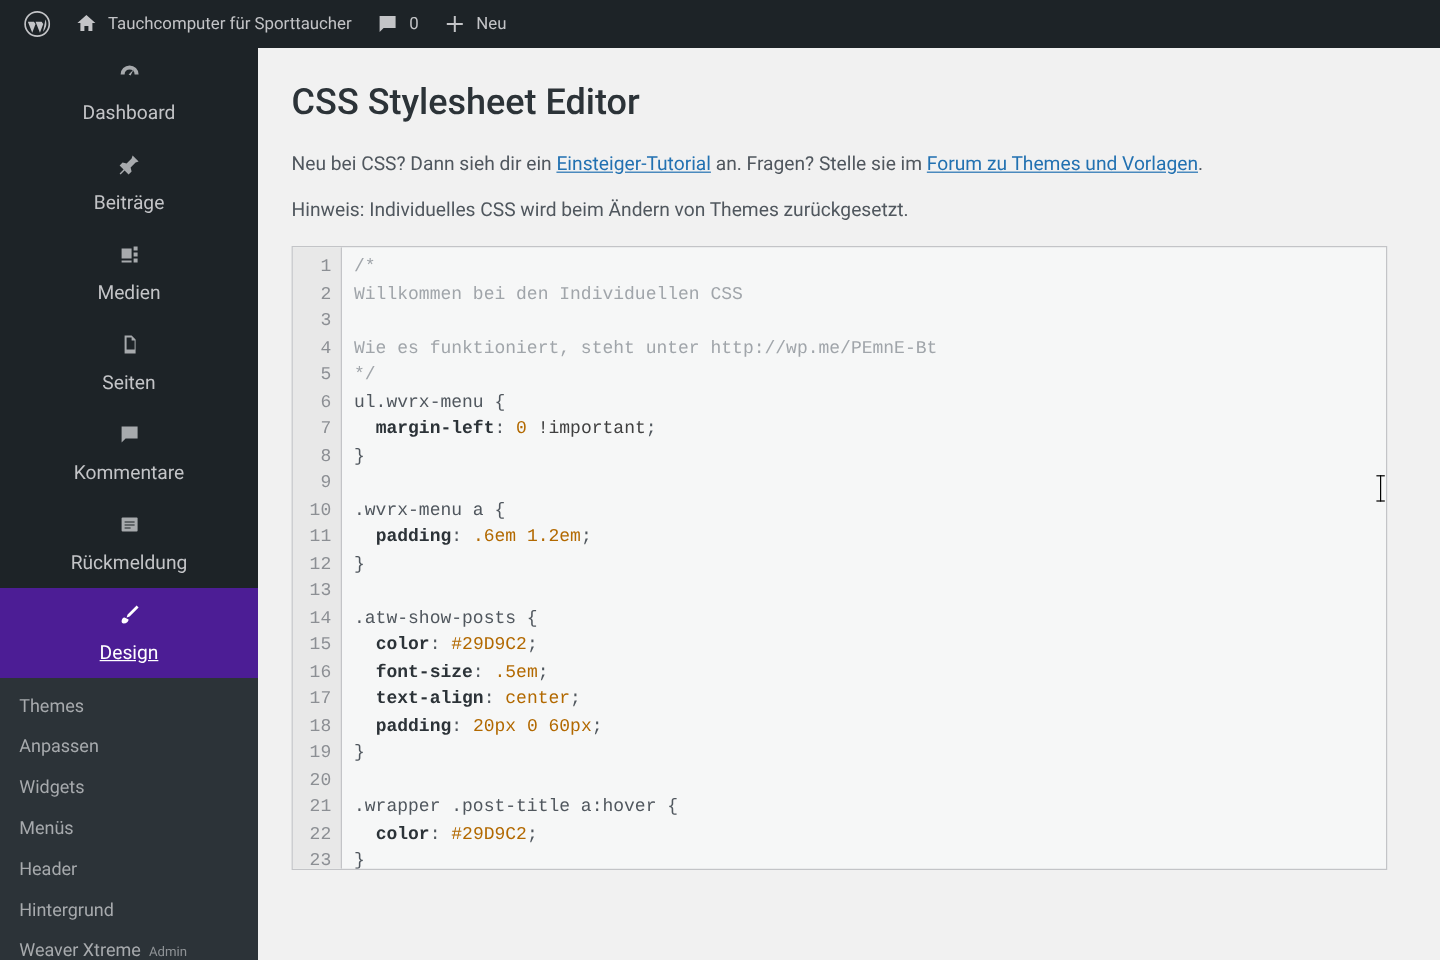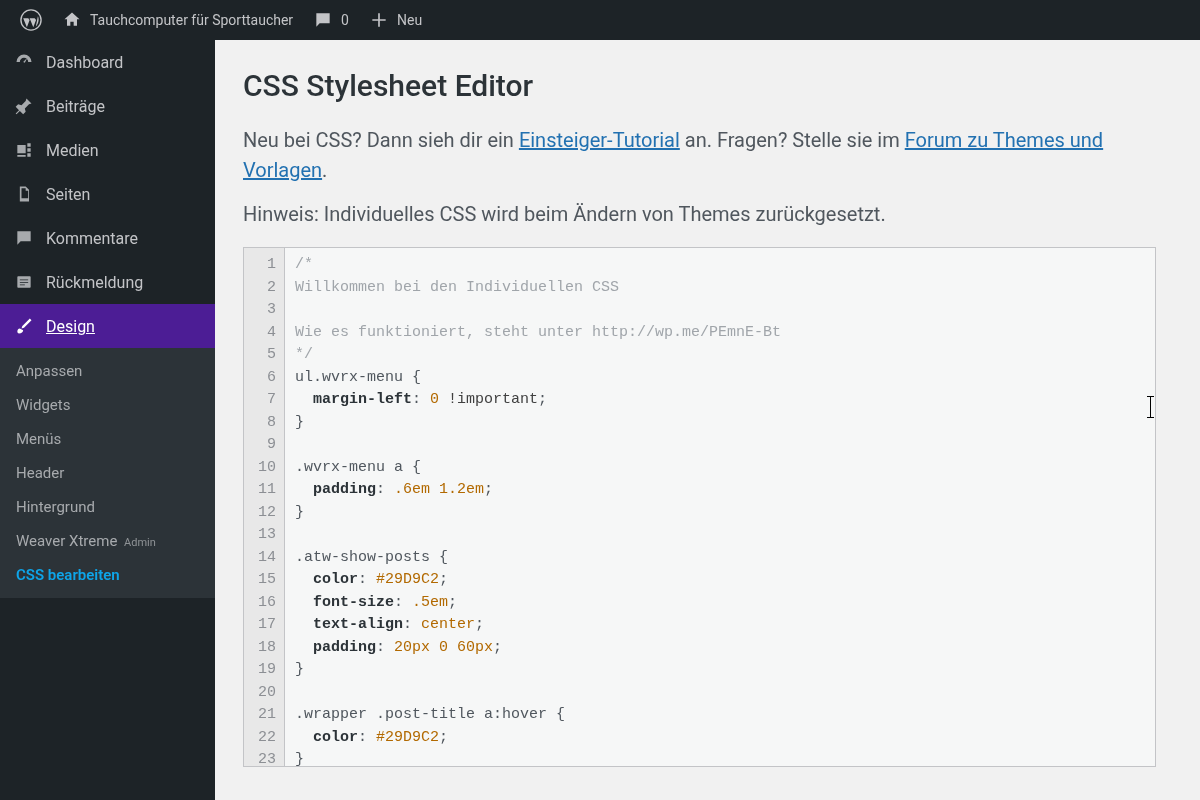--- a/index.html
+++ b/index.html
@@ -39,20 +39,21 @@
     background: #1d2327;
     color: #c3c4c7;
     font-size: 16px;
   }
   .menu-item {
     display: flex;
     align-items: center;
     gap: 12px;
     padding: 12px 14px;
     cursor: pointer;
+    flex-direction: column;
   }
   .menu-item.active {
     background: #4c1d95;
     color: #fff;
     position: relative;
     text-decoration: underline;
   }
   .menu-item.active::after {
     content: "";
     position: absolute;
@@ -84,21 +85,21 @@
     padding: 28px 44px 0 28px;
     overflow: hidden;
   }
   .page-title {
     font-size: 30px;
     font-weight: 500;
     color: #2c3338;
     margin-bottom: 22px;
   }
   .intro-text {
-    font-size: 20px;
+    font-size: 16px;
     color: #50575e;
     margin-bottom: 14px;
     line-height: 1.5;
   }
   .intro-text a {
     color: #2271b1;
     text-decoration: underline;
   }
   .editor {
     margin-top: 18px;
@@ -242,20 +243,21 @@
   </div>
   <div class="menu-item active">
     <span class="menu-icon">
         <svg viewBox="0 0 24 24" fill="#fff">
           <path d="M19 3l2 2-9 9-3 1 1-3 9-9zM7 15c-2 0-3 2-3 4 0 1 1 2 2 2 3 0 5-2 5-4l-4-2z"></path>
         </svg>
       </span>
     <span>Design</span>
   </div>
   <div class="submenu">
+    <div class="submenu-item"><span>Themes</span></div>
     <div class="submenu-item"><span>Anpassen</span></div>
     <div class="submenu-item"><span>Widgets</span></div>
     <div class="submenu-item"><span>Menüs</span></div>
     <div class="submenu-item"><span>Header</span></div>
     <div class="submenu-item"><span>Hintergrund</span></div>
     <div class="submenu-item"><span>Weaver Xtreme</span> <small>Admin</small></div>
     <div class="submenu-item current"><span>CSS bearbeiten</span></div>
   </div>
 </div>
 

